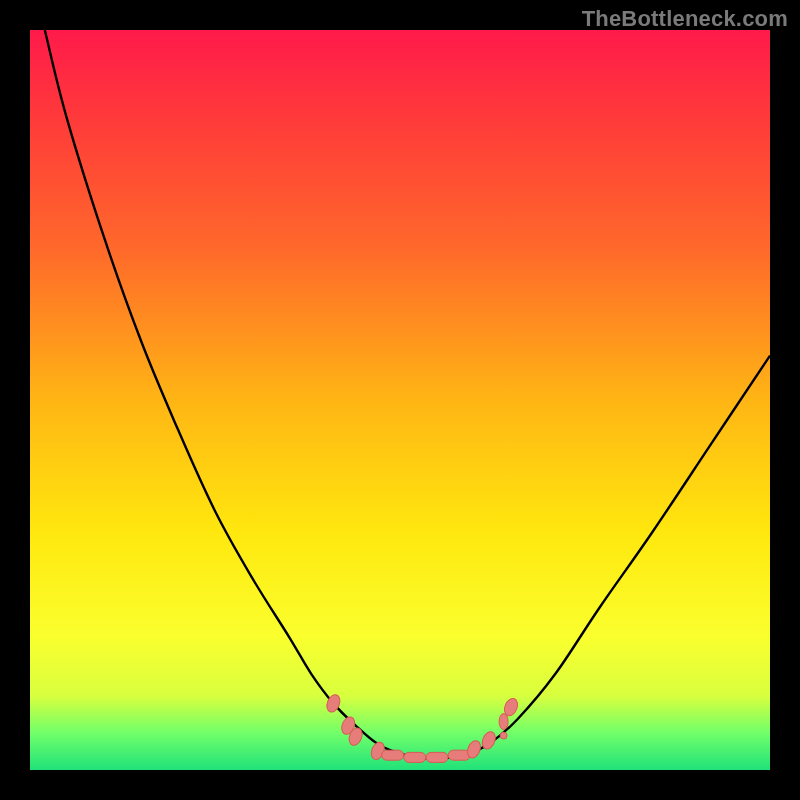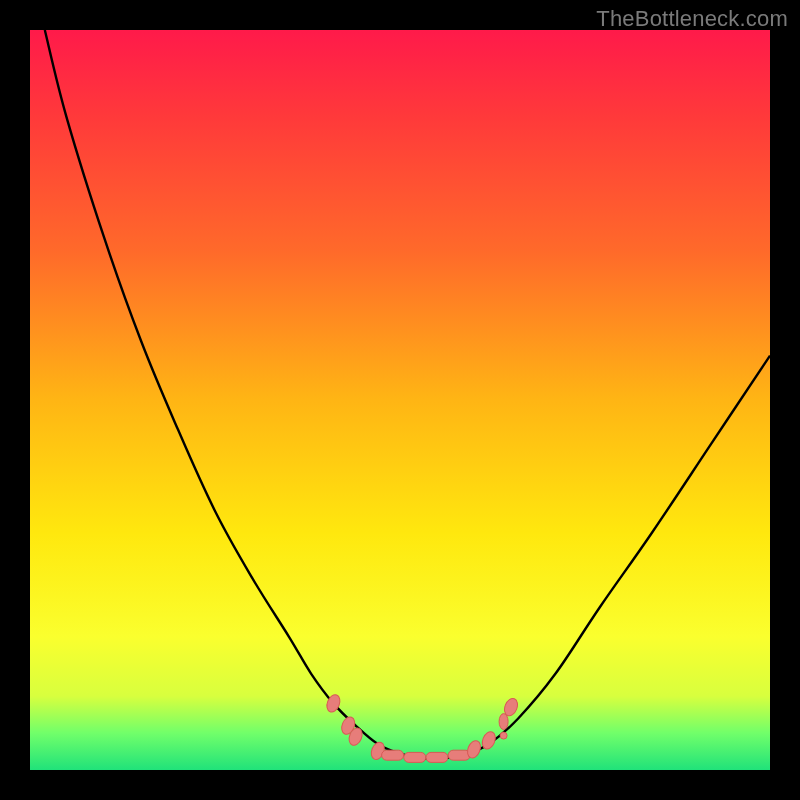--- a/index.html
+++ b/index.html
@@ -35,21 +35,21 @@
       #71ff6a 95%,
       #20e27a 100%
     );
   }
   .watermark {
     position: absolute;
     top: 6px;
     right: 12px;
     color: #7a7a7a;
     font-size: 22px;
-    font-weight: 400;
+    font-weight: 700;
     letter-spacing: 0.2px;
     user-select: none;
   }
   svg.curve-layer {
     position: absolute;
     left: 0;
     top: 0;
     width: 740px;
     height: 740px;
     overflow: visible;

